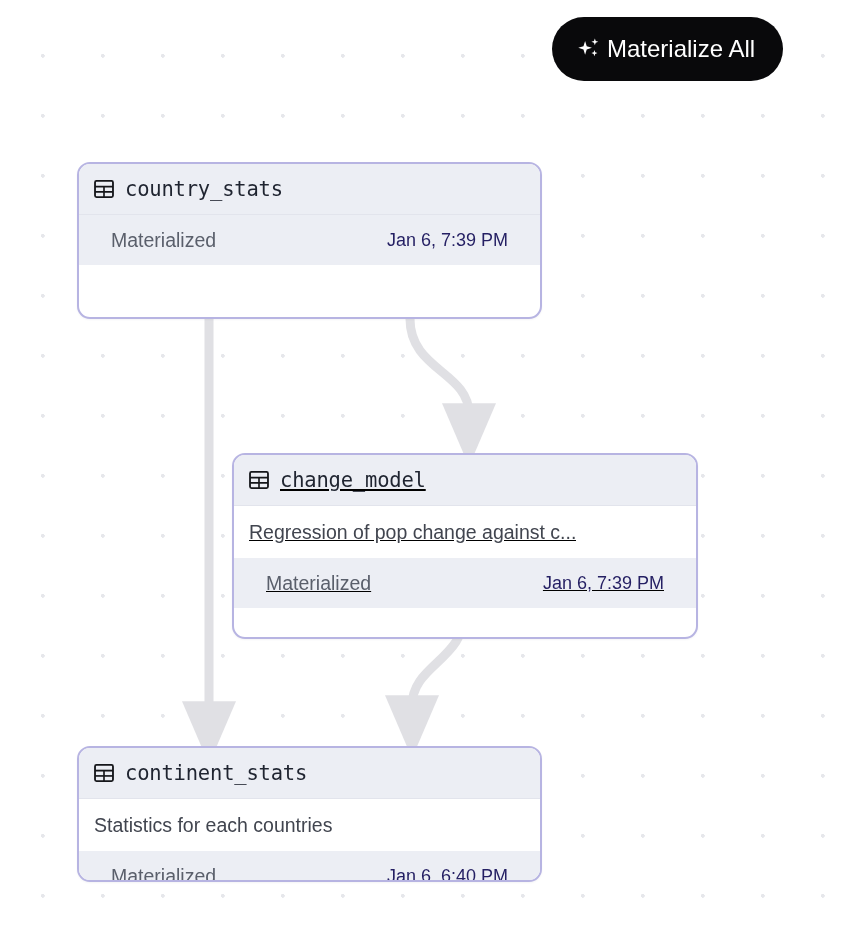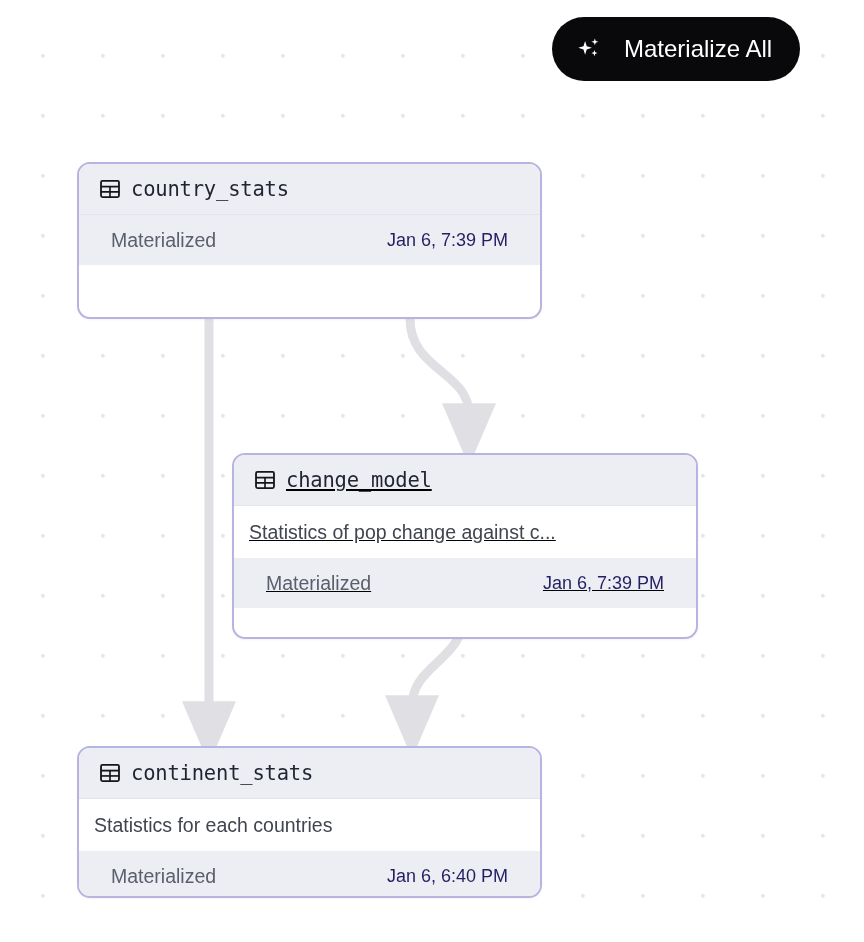--- a/index.html
+++ b/index.html
@@ -42,21 +42,21 @@
     border-radius: 13px;
     background: #ffffff;
     overflow: hidden;
     box-shadow: 0 1px 2px rgba(40,40,80,0.05);
   }
   .node-header {
     display: flex;
     align-items: center;
     gap: 10px;
     height: 51px;
-    padding: 0 20px;
+    padding: 0 14px;
     background: #eceef4;
     border-bottom: 1px solid #e2e4ec;
     box-sizing: border-box;
   }
   .node-title {
     font-family: "DejaVu Sans Mono", "Liberation Mono", monospace;
     font-size: 20.5px;
     letter-spacing: -0.2px;
     color: #1f2430;
     white-space: nowrap;
@@ -103,21 +103,21 @@
   }
 
   
   #materialize-btn {
     position: absolute;
     left: 552px;
     top: 17px;
     height: 64px;
     display: flex;
     align-items: center;
-    gap: 22px;
+    gap: 5px;
     padding: 0 28px 0 24px;
     border: none;
     border-radius: 32px;
     background: #09090b;
     color: #ffffff;
     font-family: "Liberation Sans", sans-serif;
     font-size: 24px;
     cursor: pointer;
     white-space: nowrap;
   }
@@ -173,29 +173,29 @@
     <div class="node-header">
       <svg class="table-icon" viewBox="0 0 24 24" fill="none">
         <rect x="2.2" y="3.2" width="19.6" height="17.6" rx="1.6" stroke="#15161a" stroke-width="2"></rect>
         <path d="M2.2 9.4 H21.8" stroke="#15161a" stroke-width="2"></path>
         <path d="M2.2 15.2 H21.8" stroke="#15161a" stroke-width="1.8"></path>
         <path d="M12 9.4 V20.8" stroke="#15161a" stroke-width="1.8"></path>
       </svg>
       <span class="node-title">change_model</span>
     </div>
     <div class="node-body">
-      <span class="node-desc">Statistics of pop change against c...</span>
+      <span class="node-desc">Regression of pop change against c...</span>
     </div>
     <div class="node-footer">
       <span class="status-label">Materialized</span>
       <span class="timestamp">Jan 6, 7:39 PM</span>
     </div>
   </div>
 
-  <div class="node" style="left:77px; top:746px; width:465px; height:152px;">
+  <div class="node" style="left:77px; top:746px; width:465px; height:136px;">
     <div class="node-header">
       <svg class="table-icon" viewBox="0 0 24 24" fill="none">
         <rect x="2.2" y="3.2" width="19.6" height="17.6" rx="1.6" stroke="#15161a" stroke-width="2"></rect>
         <path d="M2.2 9.4 H21.8" stroke="#15161a" stroke-width="2"></path>
         <path d="M2.2 15.2 H21.8" stroke="#15161a" stroke-width="1.8"></path>
         <path d="M12 9.4 V20.8" stroke="#15161a" stroke-width="1.8"></path>
       </svg>
       <span class="node-title">continent_stats</span>
     </div>
     <div class="node-body">

